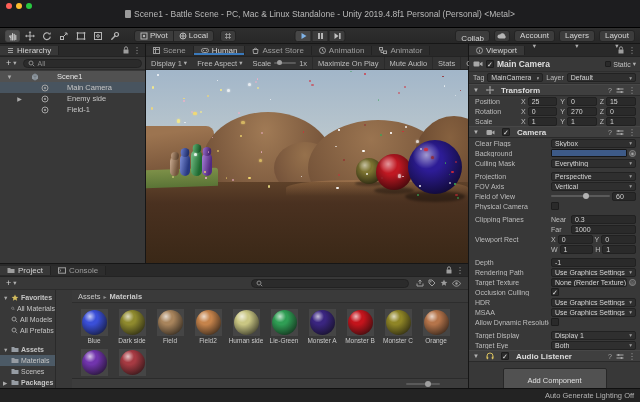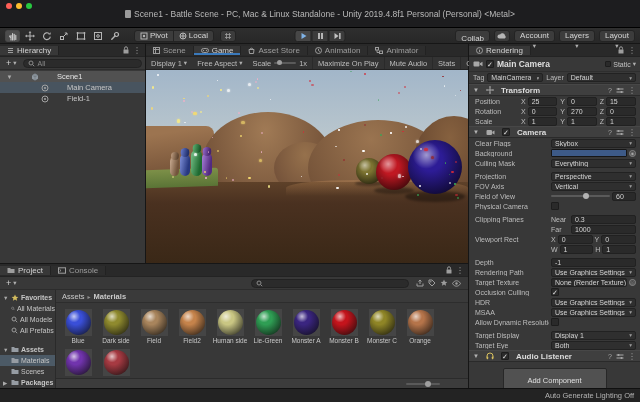--- a/index.html
+++ b/index.html
@@ -93,21 +93,21 @@
   .capsule-wrap { position:absolute; }
   .cap-body { position:absolute; bottom:0; left:0; right:0; }
   .cap-head { position:absolute; left:50%; transform:translateX(-50%); border-radius:50%; }
   .monster { position:absolute; border-radius:50%; }
   .mshadow { position:absolute; background:rgba(0,0,0,.35); border-radius:50%; filter:blur(1px); }
 
   
   .project { flex:1; background:#383838; border-top:1px solid #161616; display:flex; flex-direction:column; min-height:0; }
   .project-toolbar .searchbox { flex:0 0 158px; margin-left:auto; }
   .pt-icons { display:flex; align-items:center; gap:4px; padding:0 4px; }
-  .project-body { flex:1; display:flex; min-height:0; }
+  .project-body { flex:1; display:flex; min-height:0;gap:16px; }
   .project-sidebar { width:56px; border-right:1px solid #2a2a2a; padding-top:2px; overflow:hidden; flex:0 0 auto; }
   .side-row { height:11px; display:flex; align-items:center; gap:2px; font-size:7px; color:#c6c6c6;
     padding-left:3px; white-space:nowrap; overflow:hidden; }
   .side-row .fold { width:6px; font-size:5.5px; color:#ababab; }
   .side-row.child { padding-left:11px; }
   .side-row.selected { background:#4c5a66; }
   .side-spacer { height:8px; }
   .project-main { flex:1; display:flex; flex-direction:column; min-width:0; }
   .breadcrumb { height:13px; background:#3a3a3a; border-bottom:1px solid #2d2d2d; display:flex;
     align-items:center; gap:3px; font-size:7.5px; color:#c9c9c9; padding:0 6px; flex:0 0 auto; }
@@ -353,20 +353,30 @@
     <span class="fold" style="visibility: hidden;">▶</span>
     <span class="obj-icon">
       <svg width="8" height="8" viewBox="0 0 8 8">
                       <circle cx="4" cy="4" r="3" fill="none" stroke="#a2a2a2" stroke-width="1"></circle>
                       <circle cx="4" cy="4" r="1.1" fill="#a2a2a2"></circle>
                     </svg>
     </span>
     <span class="hier-label">Main Camera</span>
   </div>
                 <div class="hier-row">
+    <span class="fold">▶</span>
+    <span class="obj-icon">
+      <svg width="8" height="8" viewBox="0 0 8 8">
+                      <circle cx="4" cy="4" r="3" fill="none" stroke="#a2a2a2" stroke-width="1"></circle>
+                      <circle cx="4" cy="4" r="1.1" fill="#a2a2a2"></circle>
+                    </svg>
+    </span>
+    <span class="hier-label">Enemy side</span>
+  </div>
+                <div class="hier-row">
     <span class="fold" style="visibility: hidden;">▶</span>
     <span class="obj-icon">
       <svg width="8" height="8" viewBox="0 0 8 8">
                       <circle cx="4" cy="4" r="3" fill="none" stroke="#a2a2a2" stroke-width="1"></circle>
                       <circle cx="4" cy="4" r="1.1" fill="#a2a2a2"></circle>
                     </svg>
     </span>
     <span class="hier-label">Field-1</span>
   </div>
               </div>
@@ -385,21 +395,21 @@
     <span class="tab-label">Scene</span>
   </div>
               <div class="tab active blue">
     <span class="tab-icon">
                   <svg width="8" height="7" viewBox="0 0 8 7">
                     <rect x="0.5" y="1.5" width="7" height="4" rx="2" fill="none" stroke="#9d9d9d"></rect>
                     <circle cx="2.5" cy="3.5" r="0.7" fill="#9d9d9d"></circle>
                     <circle cx="5.5" cy="3.5" r="0.7" fill="#9d9d9d"></circle>
                   </svg>
                 </span>
-    <span class="tab-label">Game</span>
+    <span class="tab-label">Human</span>
   </div>
               <div class="tab">
     <span class="tab-icon">
                   <svg width="7" height="7" viewBox="0 0 7 7">
                     <path d="M1 2.5h5l-.5 4h-4z" fill="none" stroke="#9d9d9d"></path>
                     <path d="M2.2 2.5a1.3 1.3 0 0 1 2.6 0" fill="none" stroke="#9d9d9d"></path>
                   </svg>
                 </span>
     <span class="tab-label">Asset Store</span>
   </div>
@@ -773,21 +783,21 @@
       </div>
     </div>
 
     <div class="inspector">
       <div class="tabbar">
         <div class="tab active">
           <svg width="7" height="7" viewBox="0 0 7 7">
               <circle cx="3.5" cy="3.5" r="3" fill="none" stroke="#9d9d9d"></circle>
               <path d="M3.5 3v2.2M3.5 1.8v0.6" stroke="#9d9d9d"></path>
             </svg>
-          <span>Rendering</span>
+          <span>Viewport</span>
         </div>
         <div class="tabbar-right">
           <svg width="6" height="8" viewBox="0 0 6 8">
               <rect x="0.5" y="3.5" width="5" height="4" fill="#9d9d9d"></rect>
               <path d="M1.5 3.5V2.3a1.5 1.5 0 0 1 3 0v1.2" fill="none" stroke="#9d9d9d"></path>
             </svg>
           <span class="menu-dots">⋮</span>
         </div>
       </div>
       <div class="insp-scroll">

